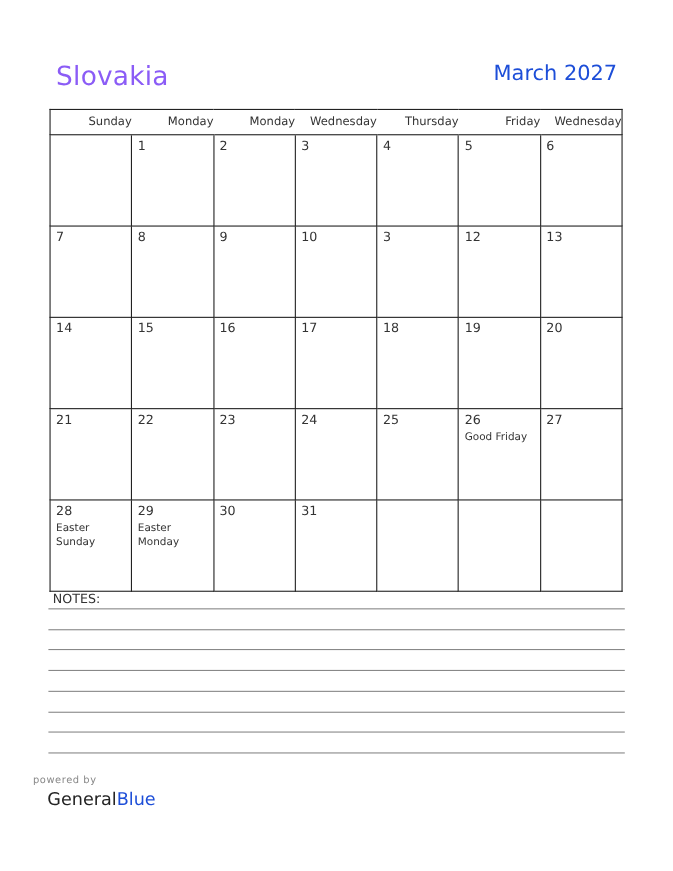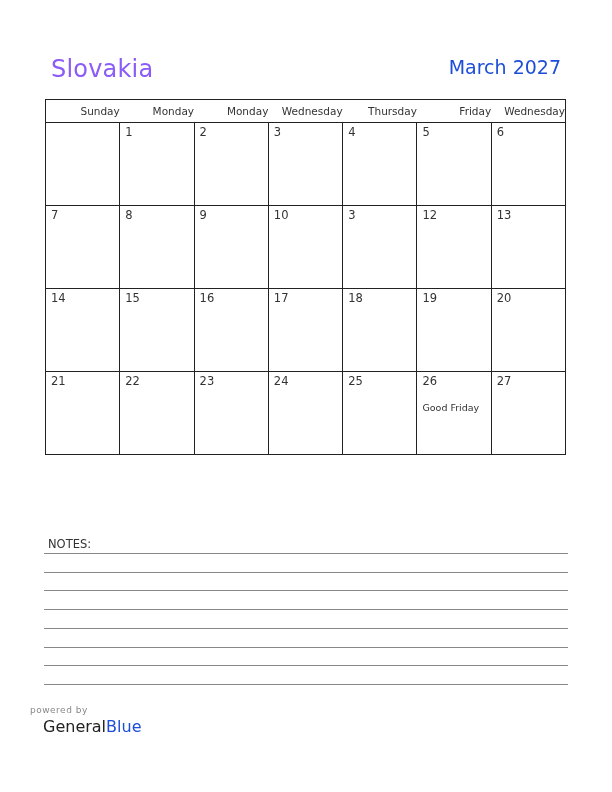--- a/index.html
+++ b/index.html
@@ -5,21 +5,21 @@
   html, body { margin:0; padding:0; background:#ffffff; }
   body { width:612px; height:792px; position:relative; font-family:"DejaVu Sans", sans-serif; color:#222; overflow:hidden; }
   .country { position:absolute; left:51px; top:55px; font-size:24px; color:#8b5cf6; letter-spacing:0.2px; }
   .month { position:absolute; right:51px; top:56px; font-size:19px; color:#1d4ed8; }
   table.cal { position:absolute; left:45px; top:99px; width:521px; border-collapse:collapse; table-layout:fixed; }
   table.cal th { height:22px; border-top:1px solid #222; border-bottom:1px solid #222; font-weight:normal; font-size:10.5px; color:#333; text-align:right; padding:0; }
   table.cal th:first-child { border-left:1px solid #222; }
   table.cal th:last-child { border-right:1px solid #222; }
   table.cal td { border:1px solid #222; height:76px; vertical-align:top; padding:3px 5px; font-size:11px; color:#333; }
   .day-num { display:block; font-size:11.5px; line-height:13px; }
-  .holiday { display:block; font-size:9.5px; line-height:12px; color:#333; margin-top:14px; }
+  .holiday { display:block; font-size:9.5px; line-height:12px; color:#333; margin-top:4px; }
   .notes-label { position:absolute; left:48px; top:537px; font-size:11.5px; color:#333; }
   .note-line { position:absolute; left:44px; width:524px; height:0; border-top:1px solid #888; }
   .powered { position:absolute; left:30px; top:705px; font-size:9px; color:#888; letter-spacing:0.5px; }
   .brand { position:absolute; left:43px; top:717px; font-size:16px; }
   .brand .g { color:#222; }
   .brand .b { color:#1d4ed8; }
 </style>
 </head>
 <body>
 
@@ -125,20 +125,45 @@
           <span class="day-num">25</span>
         </td>
         <td>
           <span class="day-num">26</span>
           <span class="holiday">Good Friday</span>
         </td>
         <td>
           <span class="day-num">27</span>
         </td>
       </tr>
+      <tr>
+        <td>
+          <span class="day-num">28</span>
+          <span class="holiday">Easter Sunday</span>
+        </td>
+        <td>
+          <span class="day-num">29</span>
+          <span class="holiday">Easter Monday</span>
+        </td>
+        <td>
+          <span class="day-num">30</span>
+        </td>
+        <td>
+          <span class="day-num">31</span>
+        </td>
+        <td>
+          <span class="day-num"></span>
+        </td>
+        <td>
+          <span class="day-num"></span>
+        </td>
+        <td>
+          <span class="day-num"></span>
+        </td>
+      </tr>
     </tbody>
 </table>
 
 <div class="notes-label">NOTES:</div>
 <div id="notes-lines">
     <div class="note-line" style="top: 553px;"></div>
     <div class="note-line" style="top: 571.7px;"></div>
     <div class="note-line" style="top: 590.4px;"></div>
     <div class="note-line" style="top: 609.1px;"></div>
     <div class="note-line" style="top: 627.8px;"></div>

